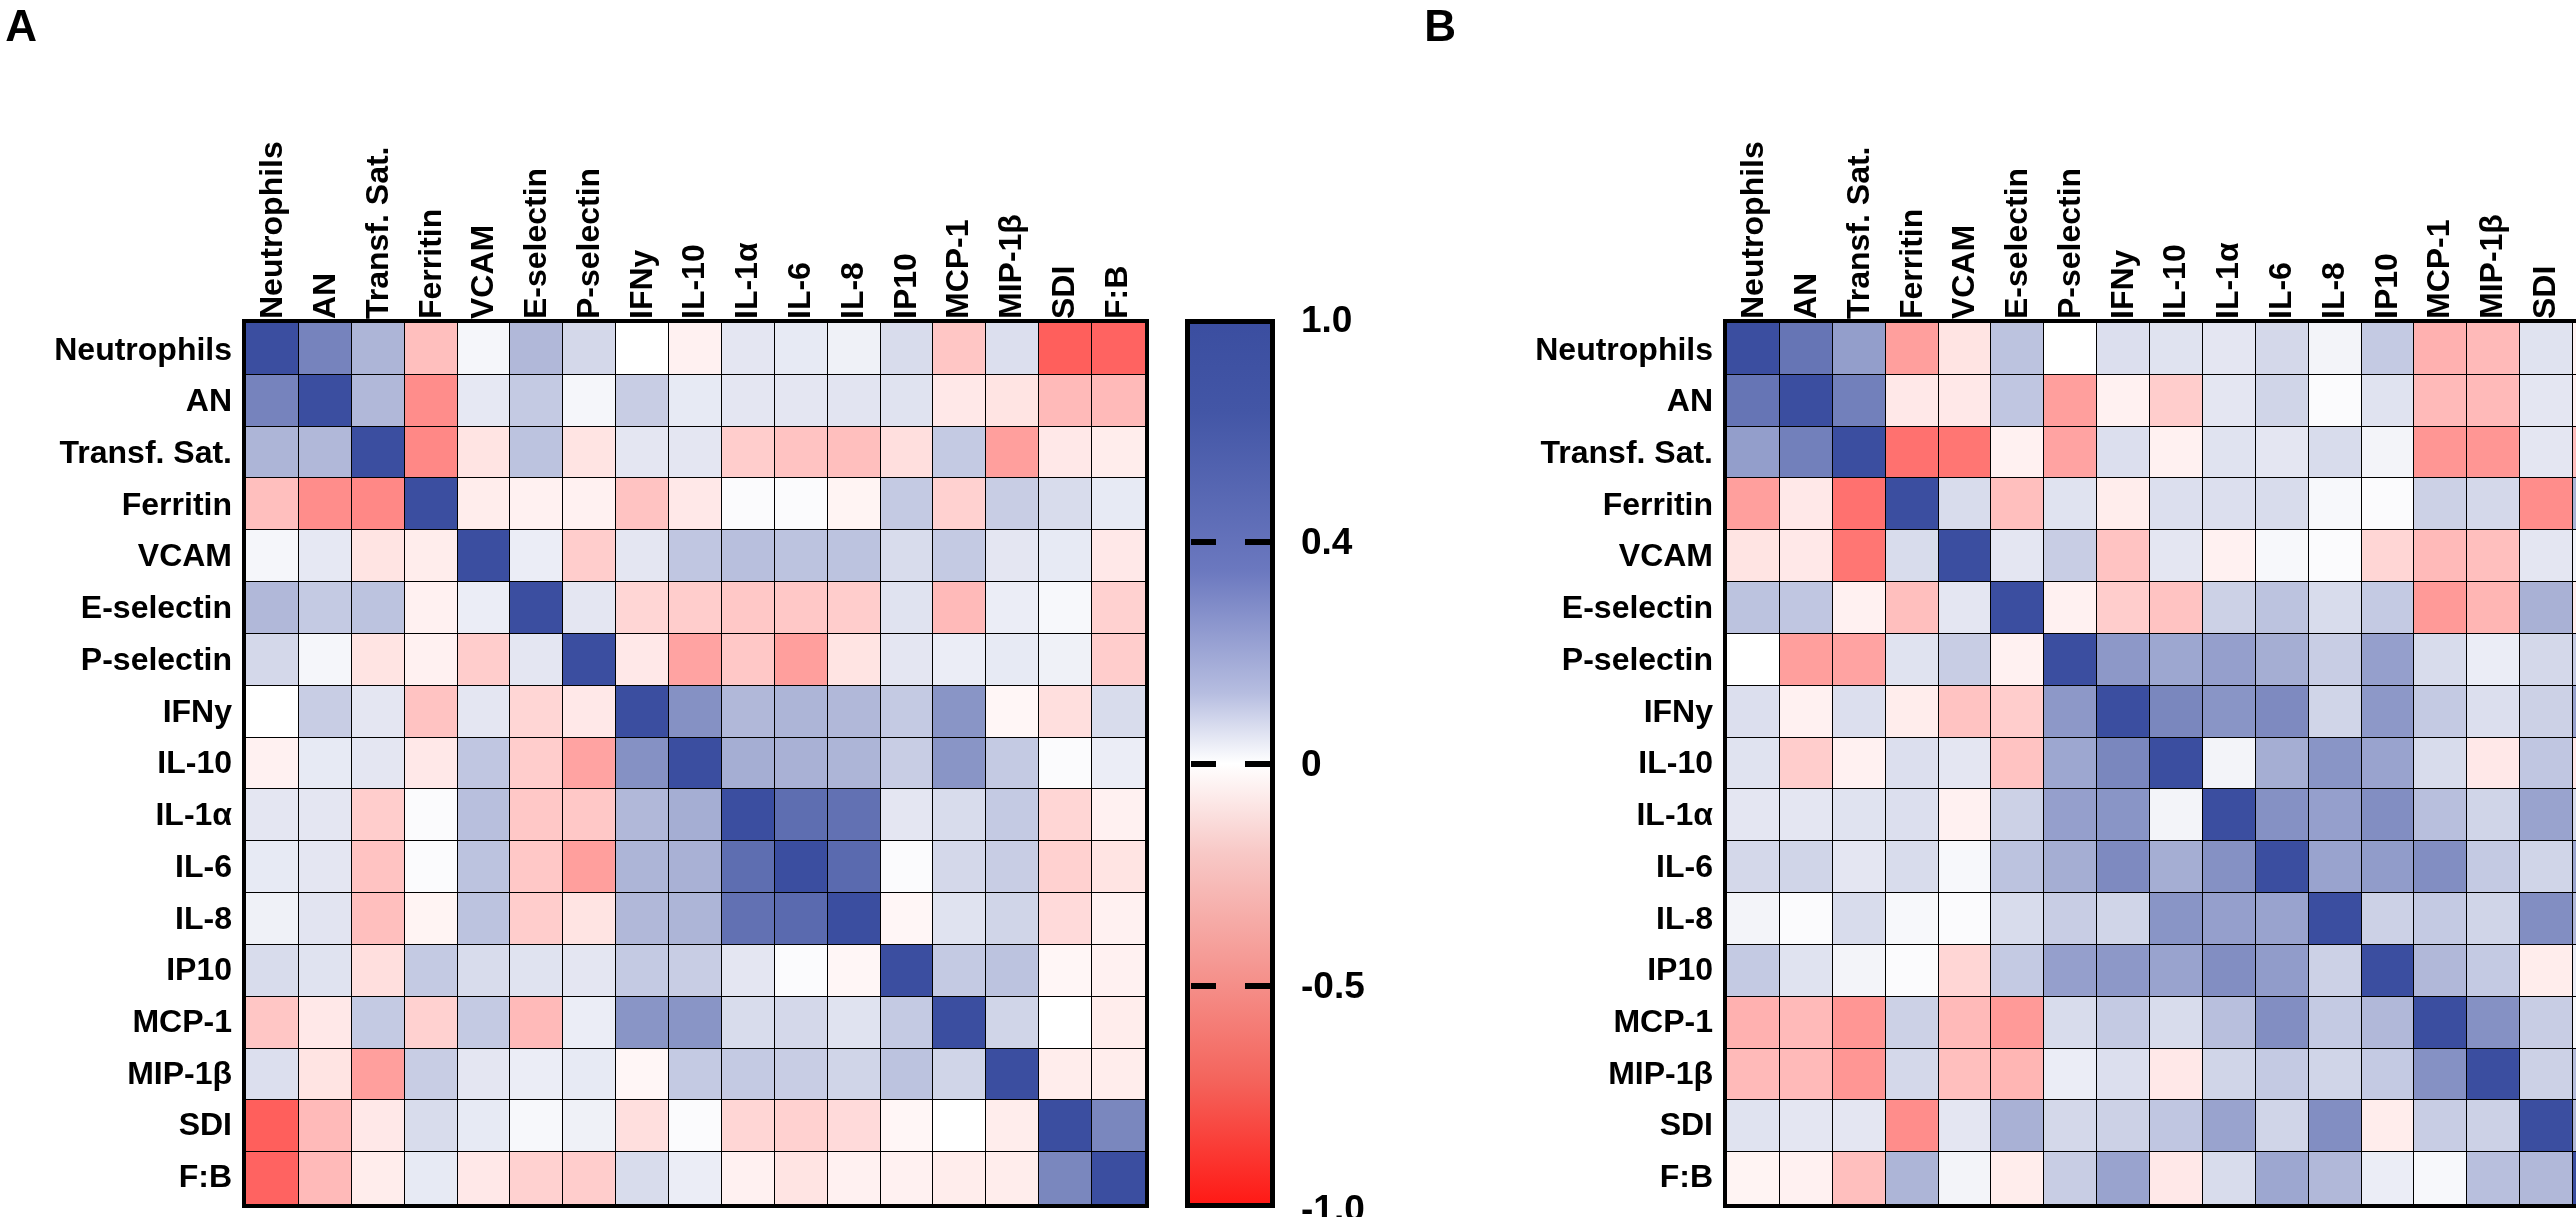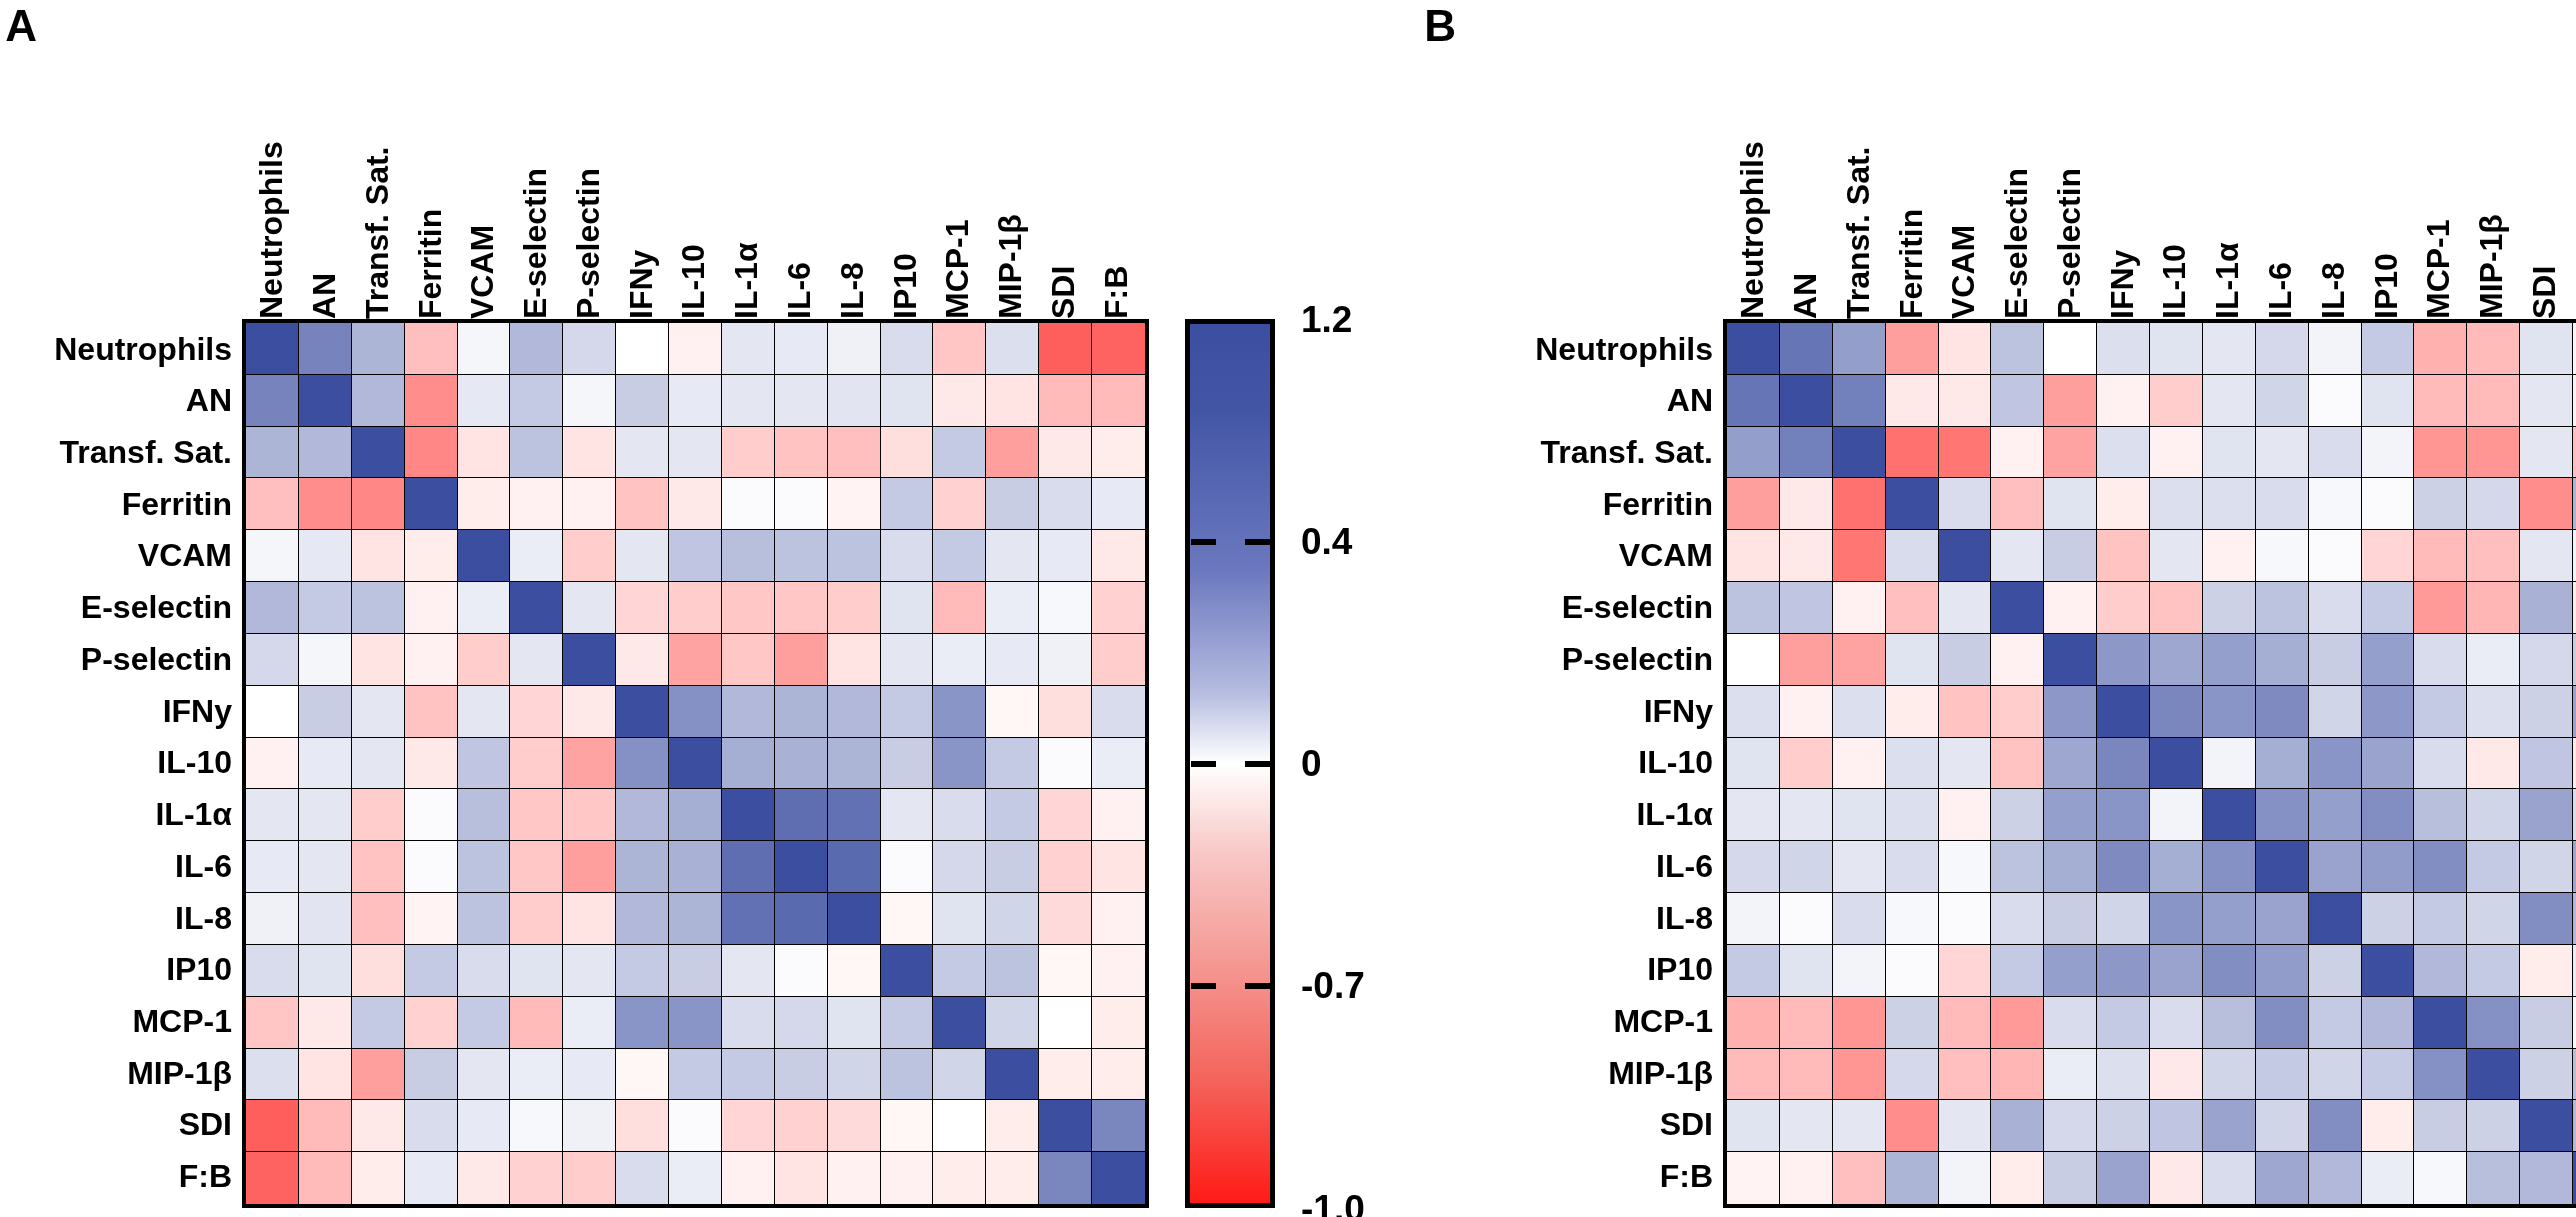--- a/index.html
+++ b/index.html
@@ -363,30 +363,30 @@
         <div class="cell lastrow" title="F:B × IL-6 = -0.12" style="background: rgb(255, 228, 227);"></div>
         <div class="cell lastrow" title="F:B × IL-8 = -0.06" style="background: rgb(255, 241, 241);"></div>
         <div class="cell lastrow" title="F:B × IP10 = -0.06" style="background: rgb(255, 241, 241);"></div>
         <div class="cell lastrow" title="F:B × MCP-1 = -0.08" style="background: rgb(255, 237, 236);"></div>
         <div class="cell lastrow" title="F:B × MIP-1β = -0.08" style="background: rgb(255, 237, 236);"></div>
         <div class="cell lastrow" title="F:B × SDI = 0.68" style="background: rgb(122, 135, 190);"></div>
         <div class="cell lastcol lastrow" title="F:B × F:B = 1" style="background: rgb(59, 78, 160);"></div>
       </div>
     <div class="cbar" id="cbarA" style="left:1185px;top:319px;width:90px;height:889px;"></div>
     <div id="cbarAticks">
-        <div class="cbar-lbl" style="left: 1301px; top: 301px;">1.2</div>
+        <div class="cbar-lbl" style="left: 1301px; top: 301px;">1.0</div>
         <div class="cbar-tick" style="left: 1191px; top: 539px; width: 25px;"></div>
         <div class="cbar-tick" style="left: 1245px; top: 539px; width: 25px;"></div>
         <div class="cbar-lbl" style="left: 1301px; top: 523px;">0.4</div>
         <div class="cbar-tick" style="left: 1191px; top: 761px; width: 25px;"></div>
         <div class="cbar-tick" style="left: 1245px; top: 761px; width: 25px;"></div>
         <div class="cbar-lbl" style="left: 1301px; top: 745px;">0</div>
         <div class="cbar-tick" style="left: 1191px; top: 983px; width: 25px;"></div>
         <div class="cbar-tick" style="left: 1245px; top: 983px; width: 25px;"></div>
-        <div class="cbar-lbl" style="left: 1301px; top: 967px;">-0.7</div>
+        <div class="cbar-lbl" style="left: 1301px; top: 967px;">-0.5</div>
         <div class="cbar-lbl" style="left: 1301px; top: 1190px;">-1.0</div>
       </div>
   </div>
 
   <div class="panel" id="panelB" style="left:1419px;">
     <div class="panel-letter" style="left:5.2px;top:4.1px;">B</div>
     <div class="colhead" id="colheadB" style="left:309px;top:77px;">
         <div class="lbl" style="left: 40px;">Neutrophils</div>
         <div class="lbl" style="left: 93px;">AN</div>
         <div class="lbl" style="left: 146px;">Transf. Sat.</div>

